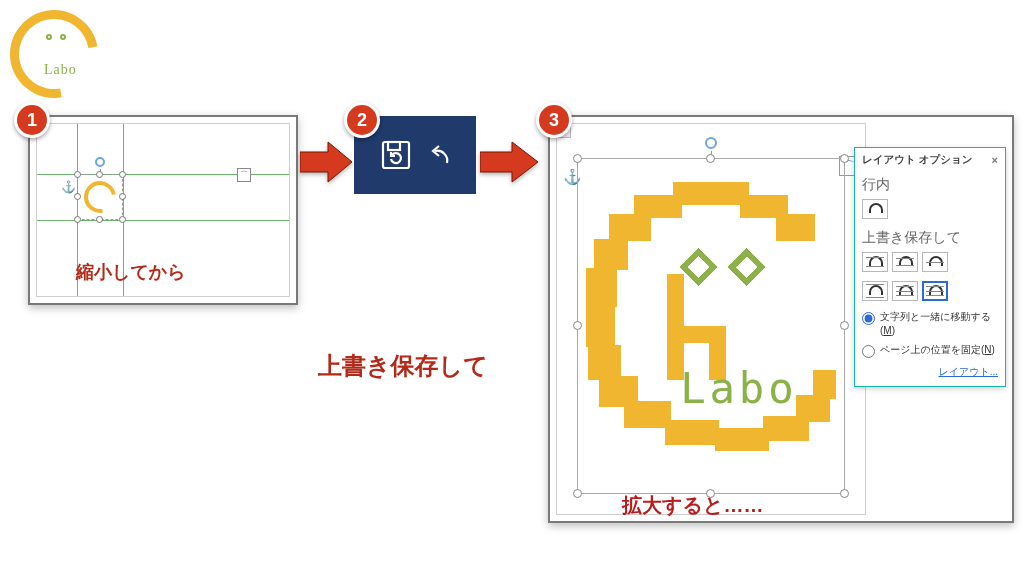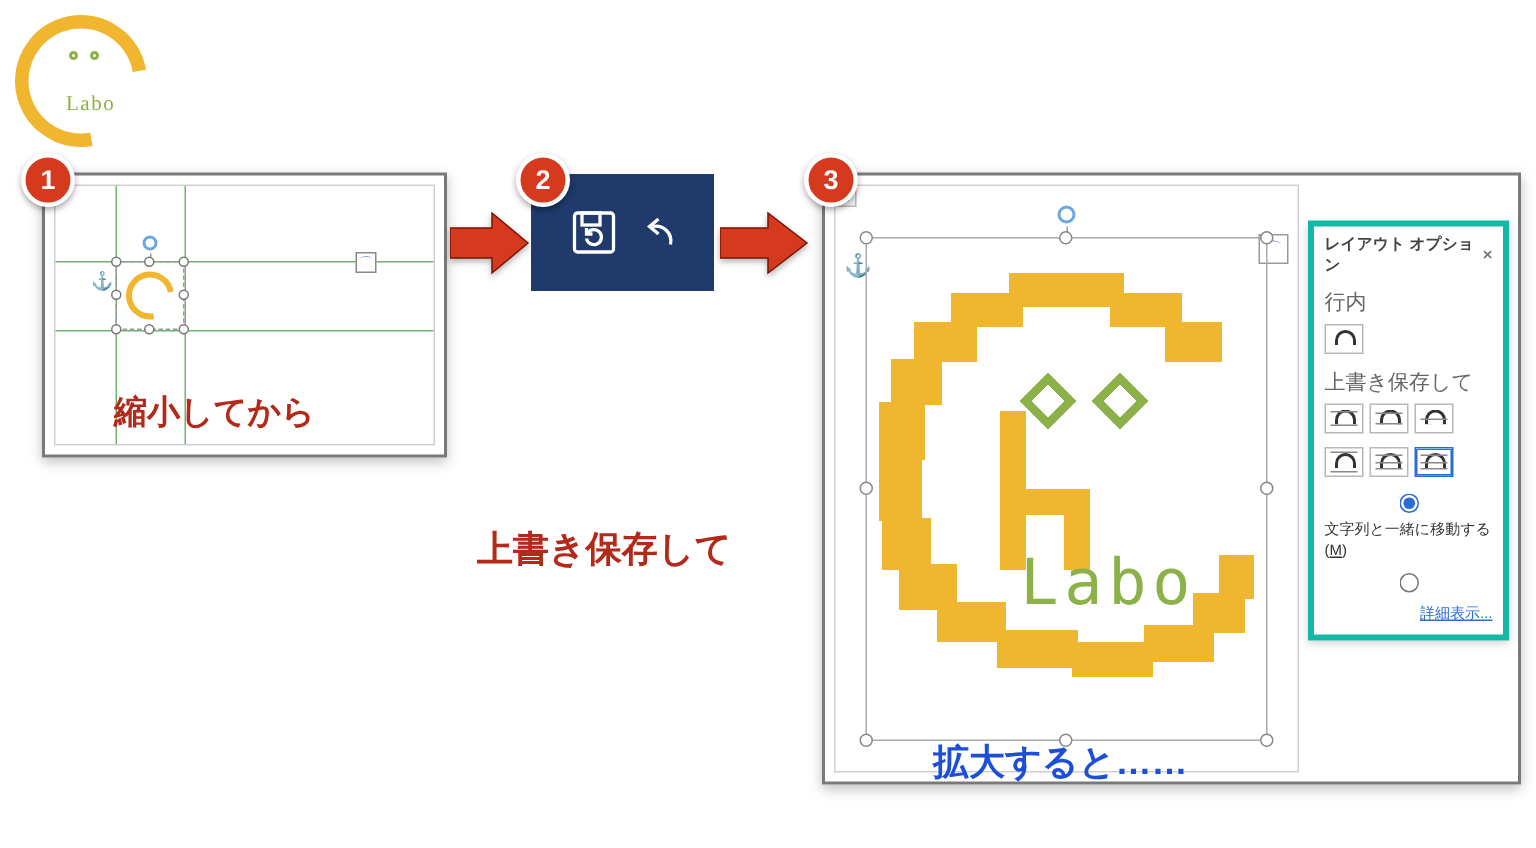--- a/index.html
+++ b/index.html
@@ -81,21 +81,21 @@
   .mini-logo {
     position:absolute; inset:6px;
   }
   .mini-logo .arc {
     position:absolute; inset:0;
     border:4px solid #f1b62f; border-right-color:transparent;
     border-radius:50%; transform:rotate(35deg);
   }
   .caption1 {
     position:absolute; left: 76px; top: 260px; z-index:3;
-    font-size: 22px; font-weight: 800; color:#b42a1a;
+    font-size: 18px; font-weight: 800; color:#b42a1a;
   }
   
   .save-tile {
     position:absolute; left: 354px; top: 116px; width: 122px; height: 78px;
     background:#1f3a6b;
     display:flex; align-items:center; justify-content:center; gap:14px;
     color:#fff;
   }
   .save-tile svg { fill:none; stroke:#fff; stroke-width:2.2; }
   .caption2 {
@@ -137,49 +137,49 @@
   }
   .layout-btn-lg{
     position:absolute; right:6px; top:32px; width:20px;height:20px;border:1px solid #999;background:#fff;
     font-size:12px;line-height:18px;text-align:center;color:#5a7bb8;
   }
   .pixelated { image-rendering: pixelated; }
   .big-logo { position:absolute; inset:8px; }
   .big-logo svg { width:100%; height:100%; }
   
   .layout-pane {
-    position:absolute; right:6px; top:30px; width:134px;
-    background:#fff; border:4px solid #14b8a6;
+    position:absolute; right:6px; top:30px; width:152px;
+    background:#fff; border:1px solid #14b8a6;
     box-shadow:0 2px 6px rgba(0,0,0,.18);
     font-size:10.5px; color:#333;
   }
   .lp-title { display:flex; justify-content:space-between; align-items:center;
     padding:5px 7px; font-weight:600; color:#444; }
   .lp-close { color:#777; font-size:11px; cursor:pointer; }
   .lp-sec-label { padding:4px 7px 2px; color:#666; font-size:14px; }
   .lp-row { padding:3px 7px 6px; display:flex; gap:4px; flex-wrap:wrap; }
   .wrap-ico {
     width:26px; height:20px; border:1px solid #b8b8b8; background:#fff;
     position:relative; display:inline-block;
   }
   .wrap-ico.sel { border-color:#2a6bd4; box-shadow:0 0 0 1px #2a6bd4 inset; }
   .wrap-ico .arc {
     position:absolute; left:6px; top:3px; width:14px; height:10px;
     border:2px solid #333; border-bottom:none;
     border-top-left-radius:10px; border-top-right-radius:10px;
   }
   .wrap-ico .ln { position:absolute; left:3px; right:3px; height:1px; background:#888; }
-  .lp-radio { display:flex; align-items:center; gap:5px; padding:3px 7px; font-size:10px; line-height:1.35;flex-direction:column; }
+  .lp-radio { display:flex; align-items:flex-start; gap:5px; padding:3px 7px; font-size:10px; line-height:1.35; }
   .lp-radio input { margin-top:2px; accent-color:#2a6bd4; }
   .lp-radio u { text-decoration: underline; }
   .lp-link { padding:4px 7px 7px; text-align:right; }
   .lp-link a { color:#2a6bd4; font-size:10px; text-decoration:underline; cursor:pointer; }
   .caption3 {
     position:absolute; left: 622px; top: 492px;
-    font-size: 24px; font-weight: 800; color:#1d4ed8;
+    font-size: 20px; font-weight: 800; color:#b91c1c;
   }
 </style>
 </head>
 <body>
 
 <div class="header">
   <div class="brand-logo">
     <div class="c-arc"></div>
     <div class="eyes">
         <span></span>
@@ -349,19 +349,22 @@
         </span>
     </div>
     <label class="lp-radio">
       <input type="radio" name="lp" checked="" style="">
       <span>
         <span>文字列と一緒に移動する(</span><u>M</u><span>)</span>
       </span>
     </label>
     <label class="lp-radio">
       <input type="radio" name="lp" style="">
+      <span>
+        <span>ページ上の位置を固定(</span><u>N</u><span>)</span>
+      </span>
     </label>
     <div class="lp-link">
-      <a>詳細表示...</a>
+      <a>レイアウト...</a>
     </div>
   </div>
 </div>
 <div class="caption3">拡大すると……</div>
 
 </body></html>

